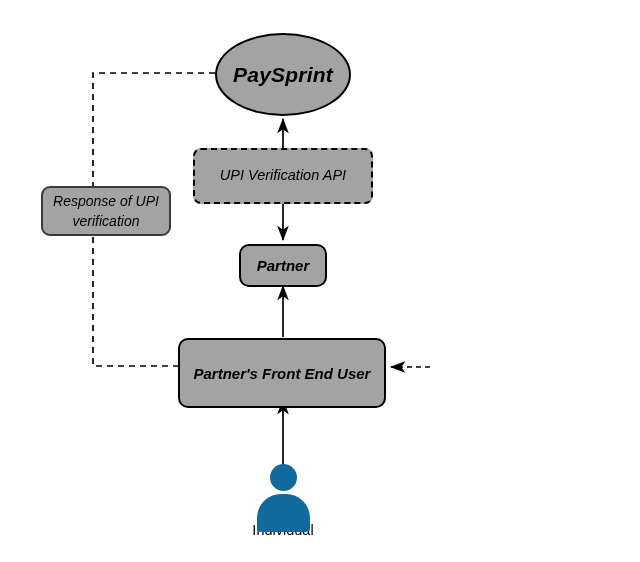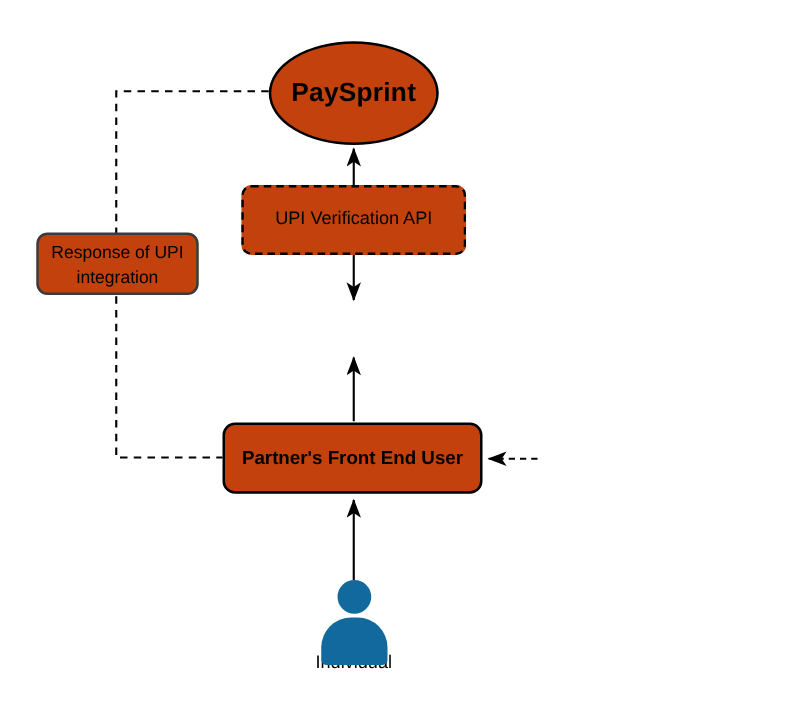--- a/index.html
+++ b/index.html
@@ -30,21 +30,22 @@
 
   
   .node {
     position: absolute;
     box-sizing: border-box;
     display: flex;
     align-items: center;
     justify-content: center;
     text-align: left;
     color: #000000;
-    background: #c2410c;
+    background: #a3a3a3;
+    font-style: italic;
   }
 
   .ellipse {
     border: 2px solid #000000;
     border-radius: 50%;
     font-weight: bold;
     font-size: 21px;
     letter-spacing: 0.2px;
   }
 
@@ -146,29 +147,32 @@
   </svg>
 
   <div class="node ellipse" style="left:215px; top:33px; width:136px; height:83px;">
     <span class="txt">PaySprint</span>
   </div>
 
   <div class="node dashbox" style="left:193px; top:148px; width:180px; height:56px; flex-direction:row;">
     <span class="txt">UPI Verification API</span>
   </div>
 
+  <div class="node rbox" style="left:239px; top:244px; width:88px; height:43px;">
+    <span class="txt">Partner</span>
+  </div>
 
-  <div class="node rbox" style="left:178px; top:338px; width:208px; height:57px;">
+  <div class="node rbox" style="left:178px; top:338px; width:208px; height:70px;">
     <span class="txt">Partner's Front End User</span>
   </div>
 
 
-  <div class="node labelbox" style="left:29px; top:186px; width:130px; height:50px; flex-direction:column;">
+  <div class="node labelbox" style="left:41px; top:186px; width:130px; height:50px; flex-direction:column;">
     <span class="txt">Response of UPI</span>
-    <span class="txt">integration</span>
+    <span class="txt">verification</span>
   </div>
 
   <div class="actor" style="left:257px; top:464px; width:53px; height:68px;">
     <div class="head"></div>
     <div class="body"></div>
   </div>
   <div class="actor-label" style="left:213px; top:522px; width:140px;">Individual</div>
 
 </div>
 

